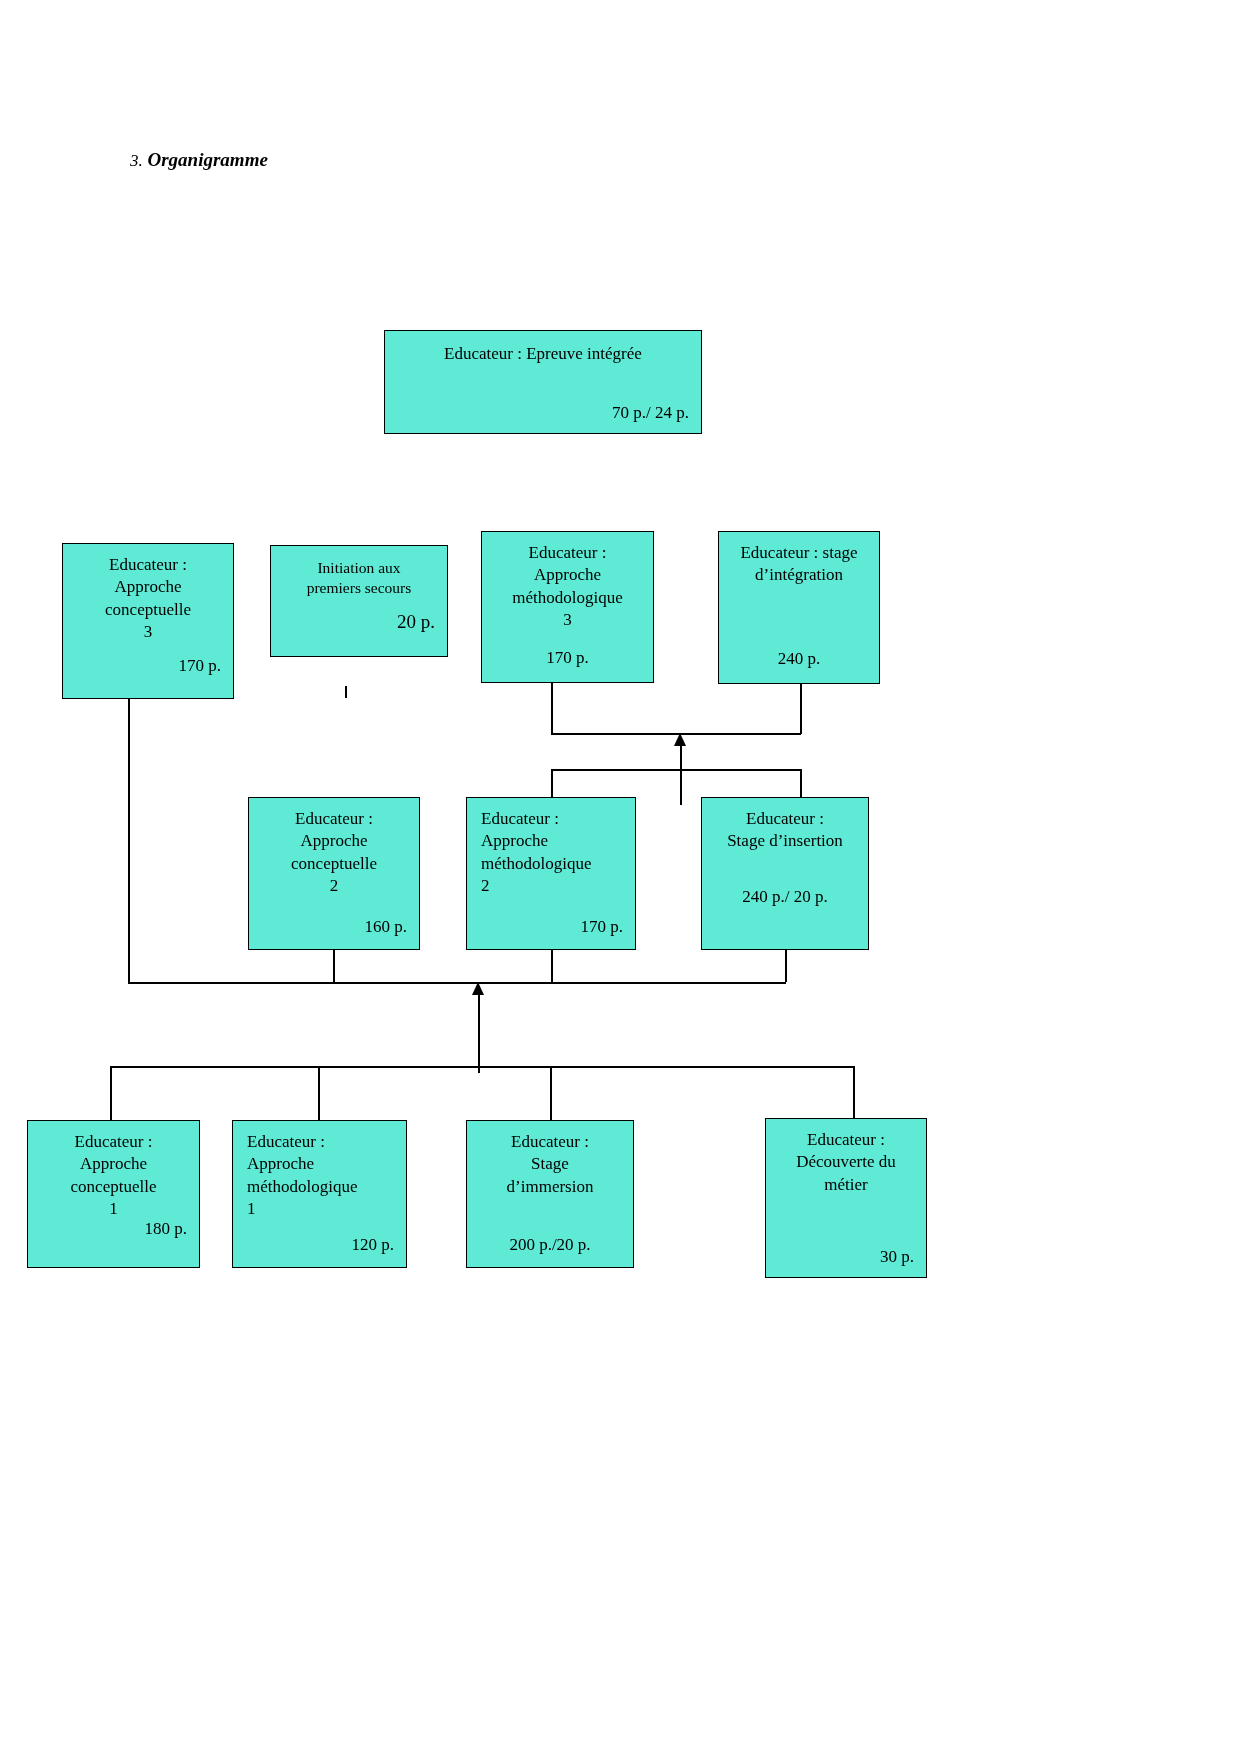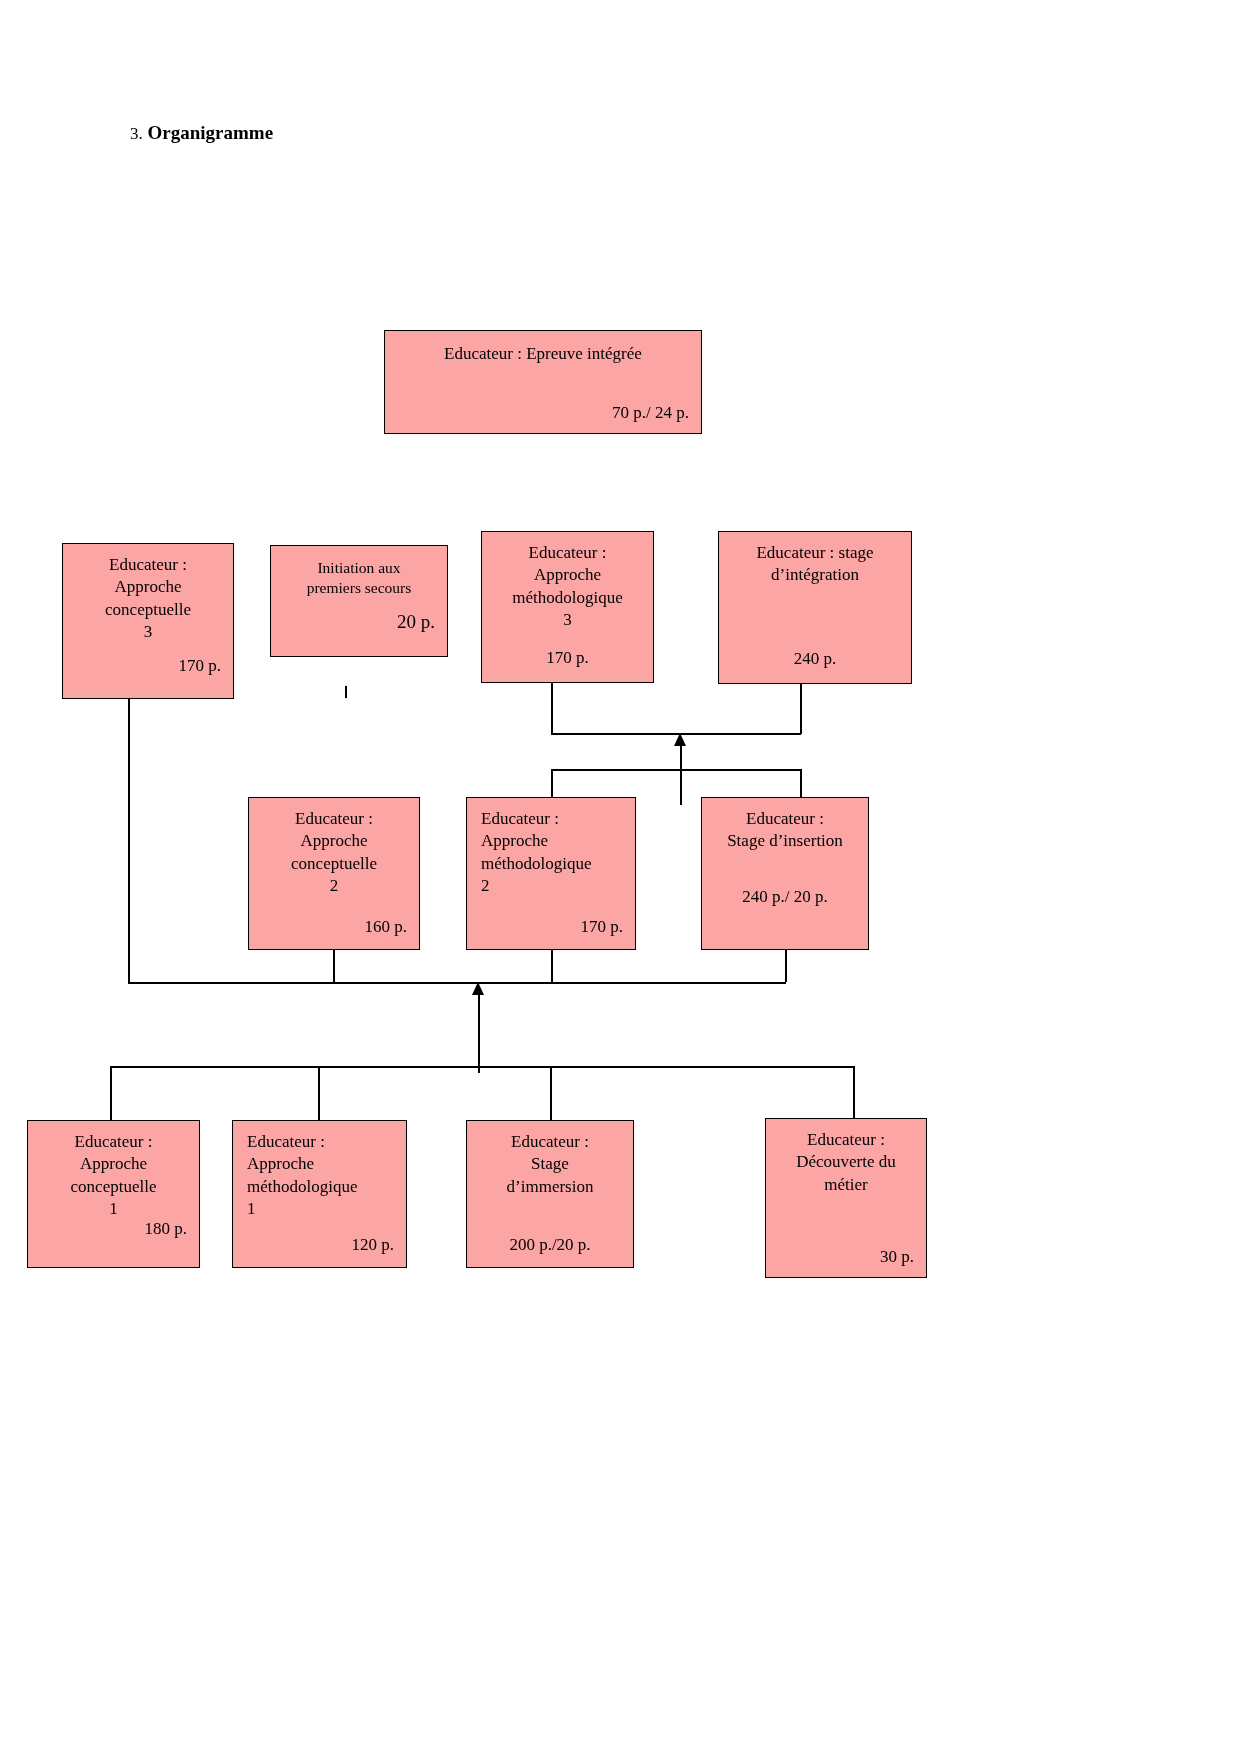--- a/index.html
+++ b/index.html
@@ -20,39 +20,40 @@
     position: absolute;
     left: 0; top: 0;
     width: 1240px;
     height: 1755px;
   }
 
   
   .title {
     position: absolute;
     left: 130px;
-    top: 122px;
+    top: 149px;
     font-size: 19px;
     white-space: nowrap;
+    font-style: italic;
   }
   .title .num {
     font-weight: normal;
     font-size: 17px;
   }
   .title .word {
     font-weight: bold;
     font-size: 19px;
   }
 
   
   .node {
     position: absolute;
     box-sizing: border-box;
     border: 1.6px solid #000000;
-    background: #fca5a5;
+    background: #5eead4;
     z-index: 5;
   }
   .node .head {
     position: absolute;
     left: 0;
     right: 0;
     text-align: center;
     font-size: 17px;
     line-height: 1.32;
     white-space: pre-line;
@@ -124,21 +125,21 @@
   </div>
 
   <div class="node" style="left:481px; top:531px; width:173px; height:152px;">
     <div class="head" style="top:10px;">Educateur :
 Approche
 méthodologique
 3</div>
     <div class="val center" style="bottom:14px;">170 p.</div>
   </div>
 
-  <div class="node" style="left:718px; top:531px; width:194px; height:153px;">
+  <div class="node" style="left:718px; top:531px; width:162px; height:153px;">
     <div class="head" style="top:10px;">Educateur : stage
 d’intégration</div>
     <div class="val center" style="bottom:14px;margin-top:43px;">240 p.</div>
   </div>
 
   <div class="node" style="left:248px; top:797px; width:172px; height:153px;">
     <div class="head" style="top:10px;">Educateur :
 Approche
 conceptuelle
 2</div>

